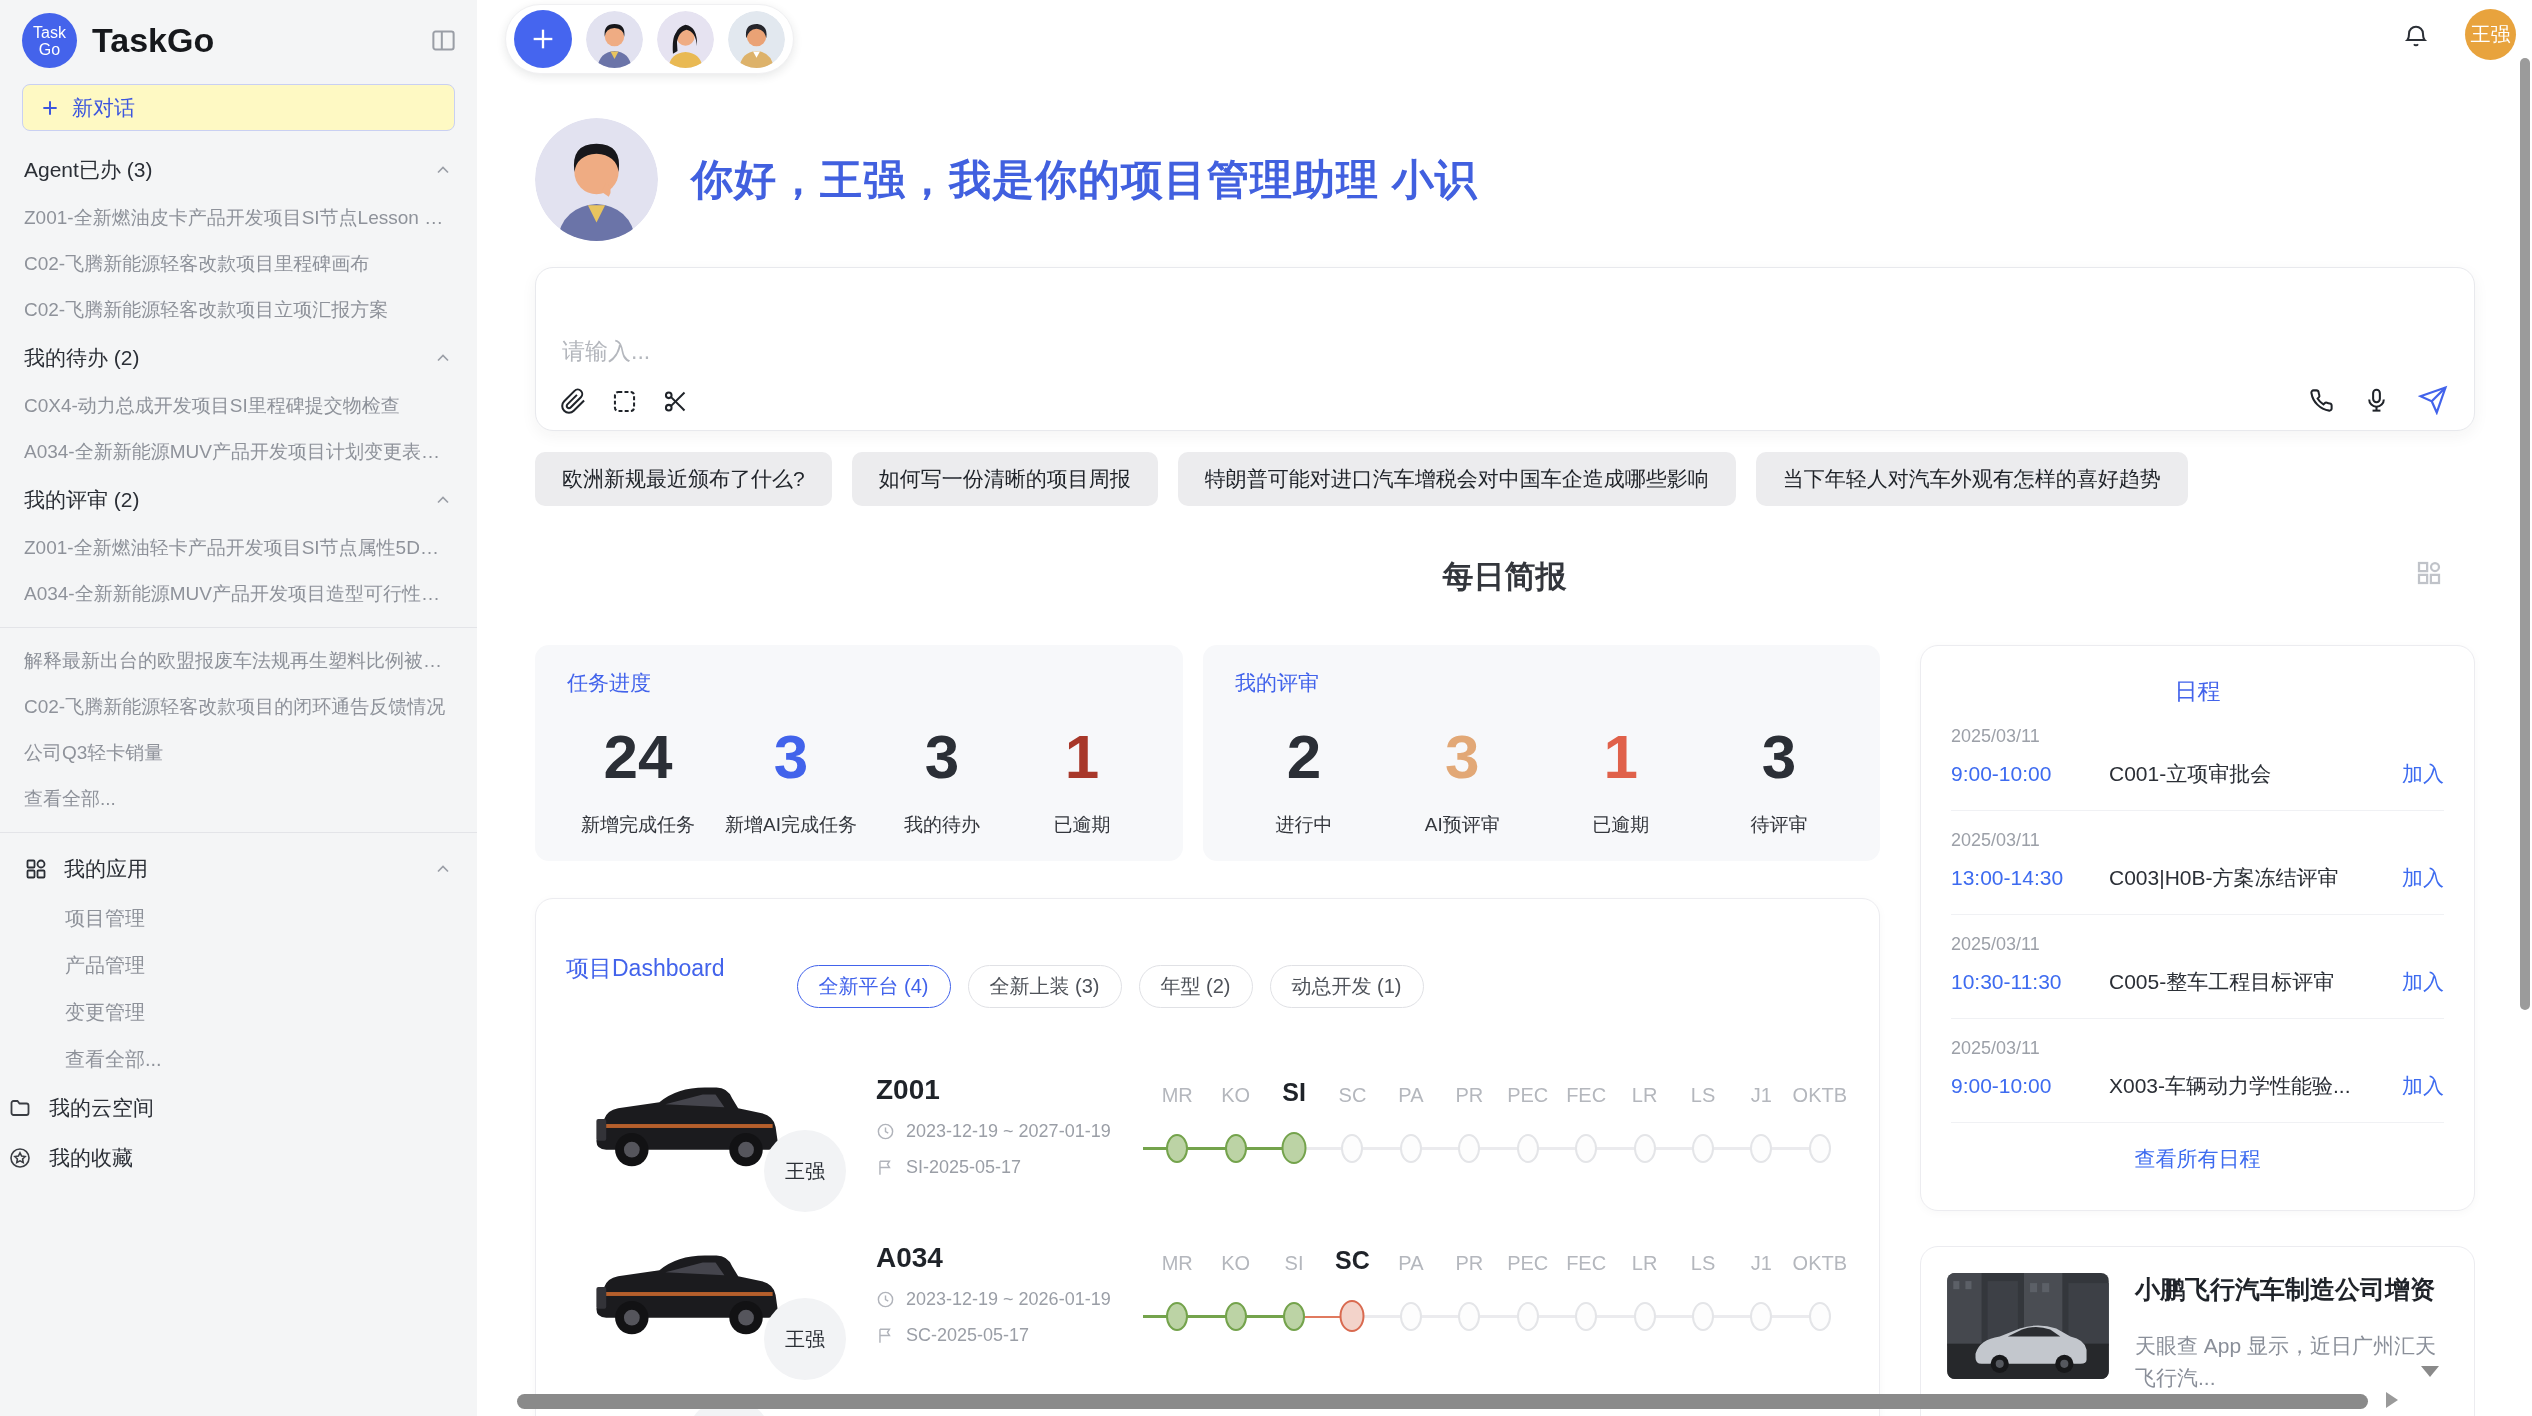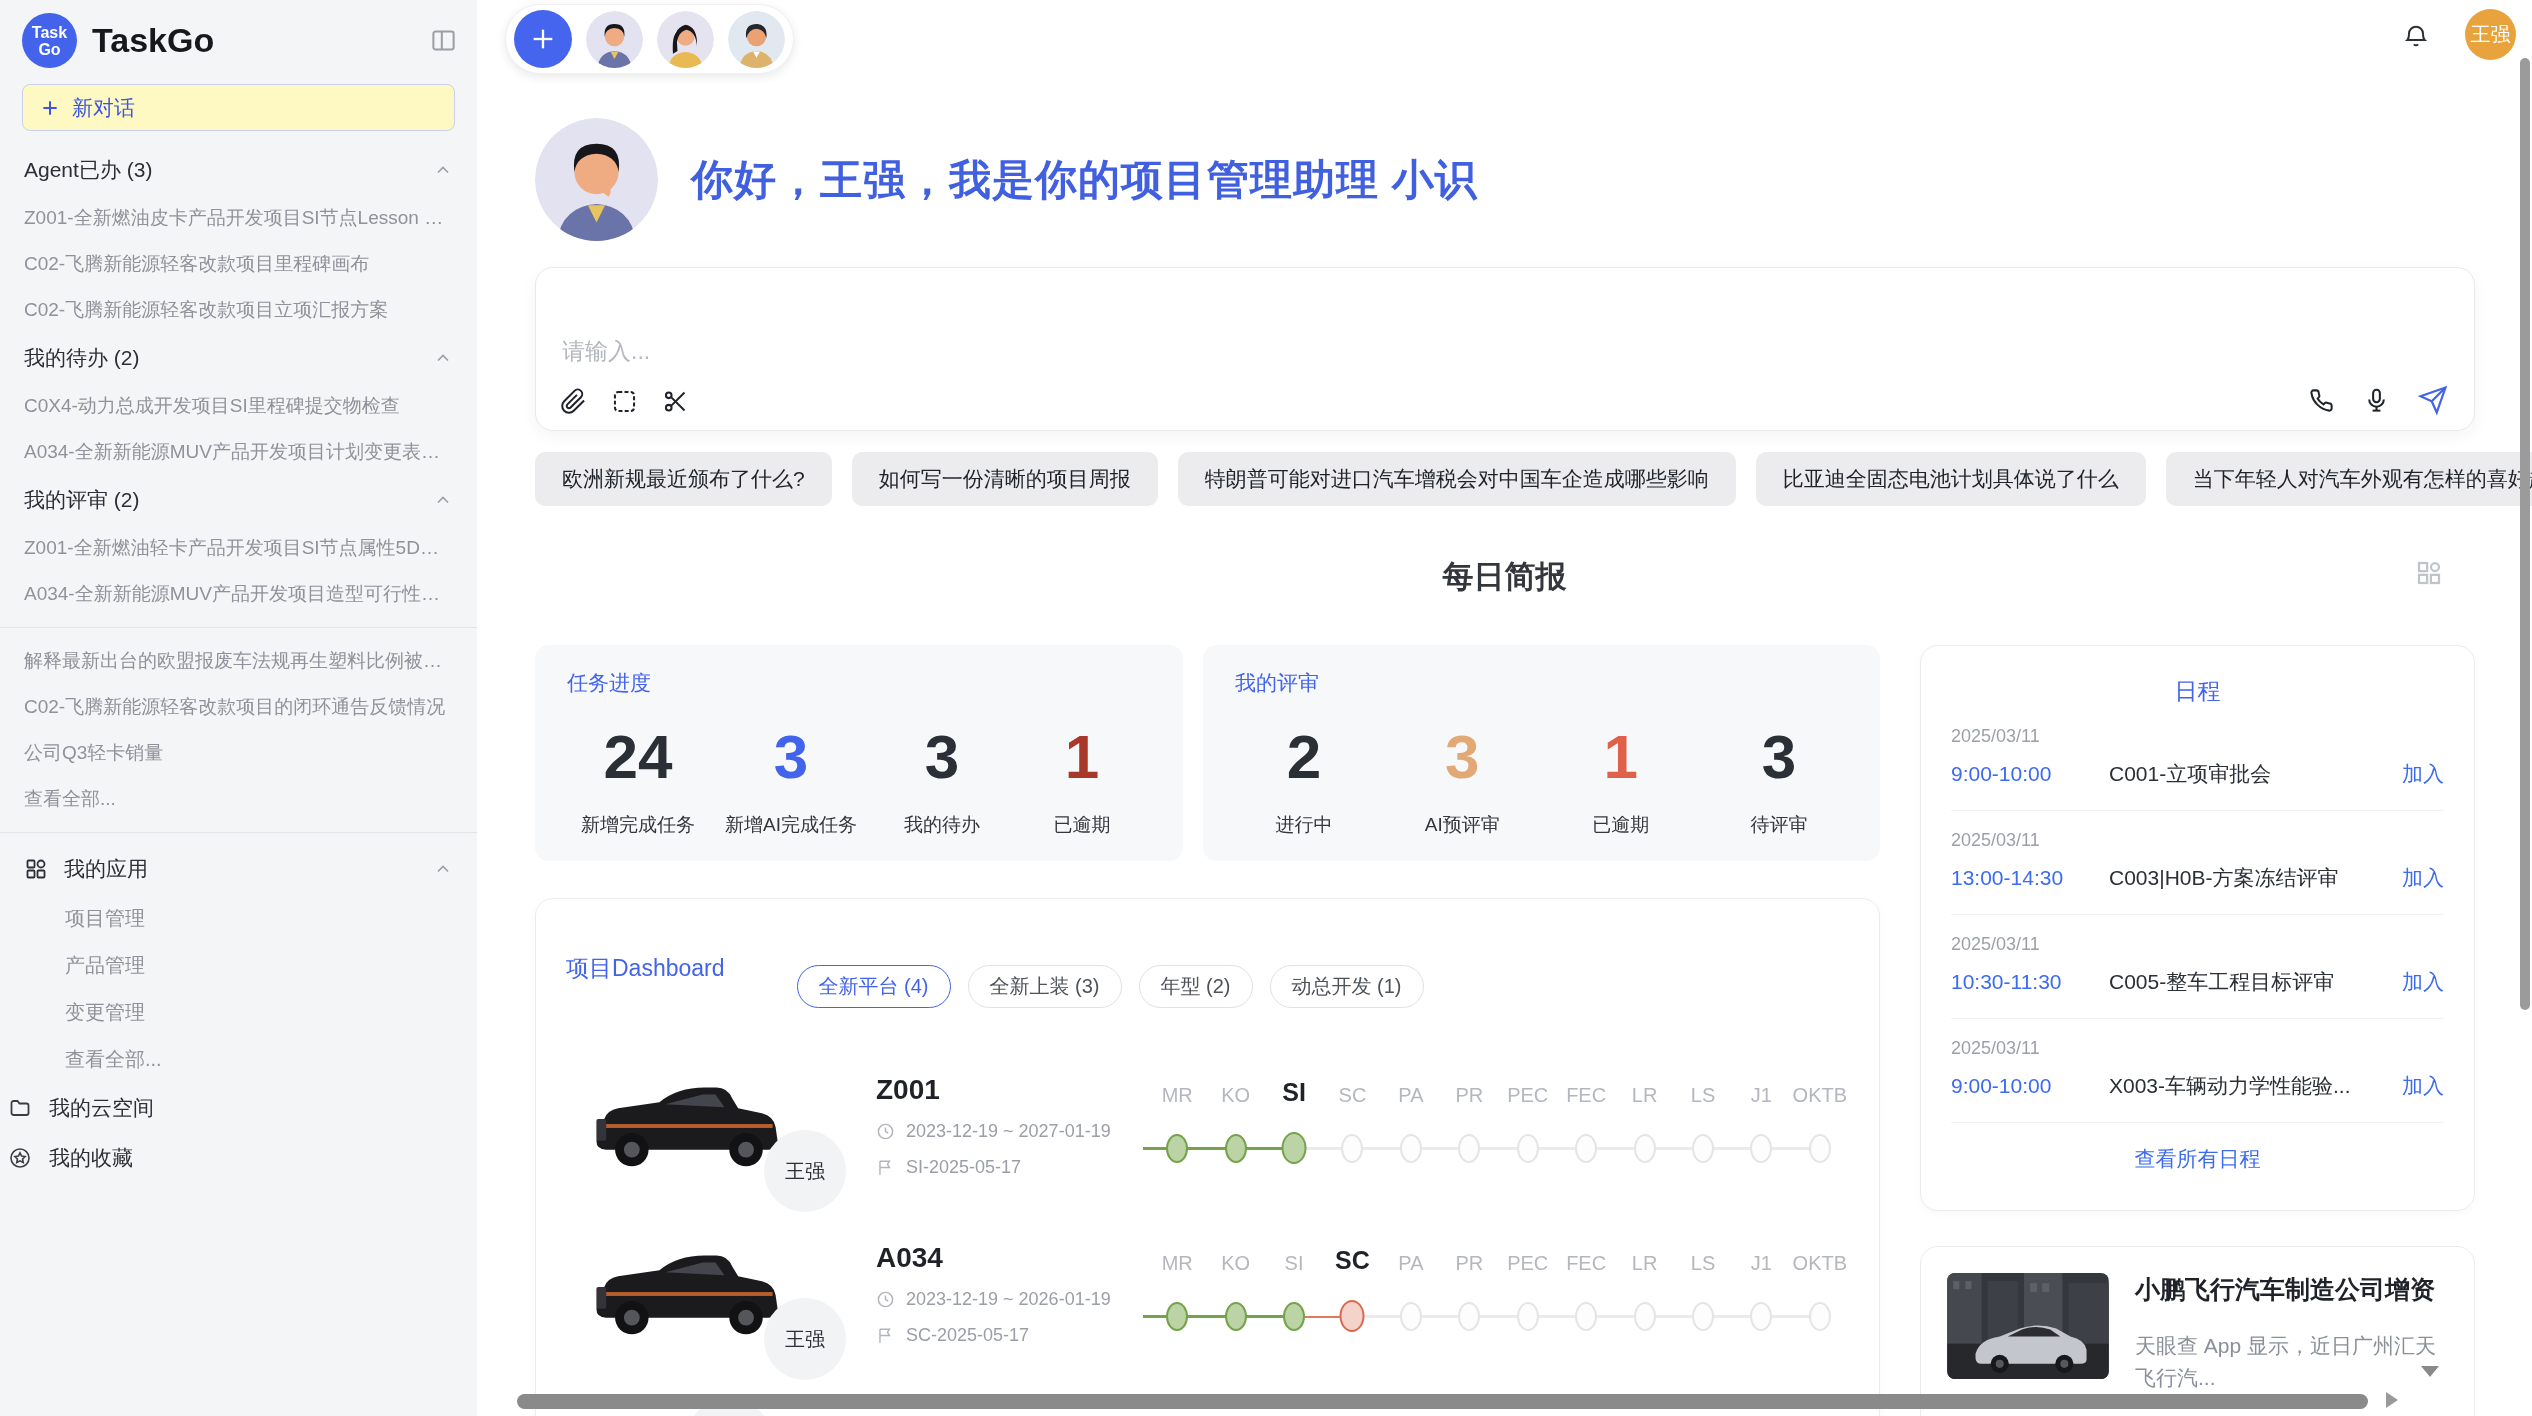--- a/index.html
+++ b/index.html
@@ -3,21 +3,21 @@
 <meta charset="utf-8">
 <style>
   * { margin:0; padding:0; box-sizing:border-box; }
   html,body { width:2532px; height:1416px; overflow:hidden; }
   body { font-family:"Liberation Sans","DejaVu Sans",sans-serif; background:#fff; position:relative; color:#1f2329; }
   svg { display:block; }
 
   
   .sidebar { position:absolute; left:0; top:0; width:477px; height:1416px; background:#f4f5f6; overflow:hidden; }
   .sb-head { display:flex; align-items:center; padding:13px 20px 8px 22px; }
-  .logo { width:55px; height:55px; border-radius:50%; background:#4463eb; color:#fff; display:flex; flex-direction:column; align-items:center; justify-content:center; font-size:16px; line-height:17px; flex-shrink:0;font-weight:bold; }
+  .logo { width:55px; height:55px; border-radius:50%; background:#4463eb; color:#fff; display:flex; flex-direction:column; align-items:center; justify-content:center; font-size:16px; line-height:17px; flex-shrink:0; }
   .app-title { font-size:34px; font-weight:bold; color:#16181c; margin-left:15px; flex:1; }
   .collapse-btn { color:#9a9ea6; cursor:pointer; }
   .new-chat { margin:8px 22px 14px; height:47px; background:#fef9c3; border:1px solid #c9d0f2; border-radius:8px; display:flex; align-items:center; padding:0 17px; color:#3c56de; font-size:21px; cursor:pointer; }
   .new-chat .plus { margin-right:12px; display:flex; }
   .sb-section-head { display:flex; align-items:center; padding:11px 24px 11px 24px; color:#2b2f36; font-size:21px; }
   .sb-section-head .lbl { flex:1; }
   .sb-section-head .chev { color:#9a9ea6; }
   .sb-item { padding:10px 24px; color:#8e929a; font-size:19px; white-space:nowrap; overflow:hidden; text-overflow:ellipsis; cursor:pointer; }
   .sb-divider { height:1px; background:#e3e4e8; margin:10px 0; }
   .apps-head { display:flex; align-items:center; gap:16px; padding:12px 24px; color:#2b2f36; font-size:21px; }
@@ -340,21 +340,20 @@
             <path d="M22 2L15 22l-4-9-9-4z"></path>
           </svg>
       </span>
     </div>
   </div>
 
   <div class="chips" id="chips">
       <div class="chip">欧洲新规最近颁布了什么?</div>
       <div class="chip">如何写一份清晰的项目周报</div>
       <div class="chip">特朗普可能对进口汽车增税会对中国车企造成哪些影响</div>
-      <div class="chip">比亚迪全固态电池计划具体说了什么</div>
       <div class="chip">当下年轻人对汽车外观有怎样的喜好趋势</div>
     </div>
 
   <div class="briefing-head">
     <span class="briefing-title">每日简报</span>
     <span class="layout-icon">
       <svg width="30" height="30" viewBox="0 0 24 24" fill="none" stroke="currentColor" stroke-width="1.8">
           <rect x="4" y="4" width="6.5" height="6.5"></rect>
           <circle cx="16.8" cy="7.2" r="3.2"></circle>
           <rect x="4" y="13.5" width="6.5" height="6.5"></rect>

